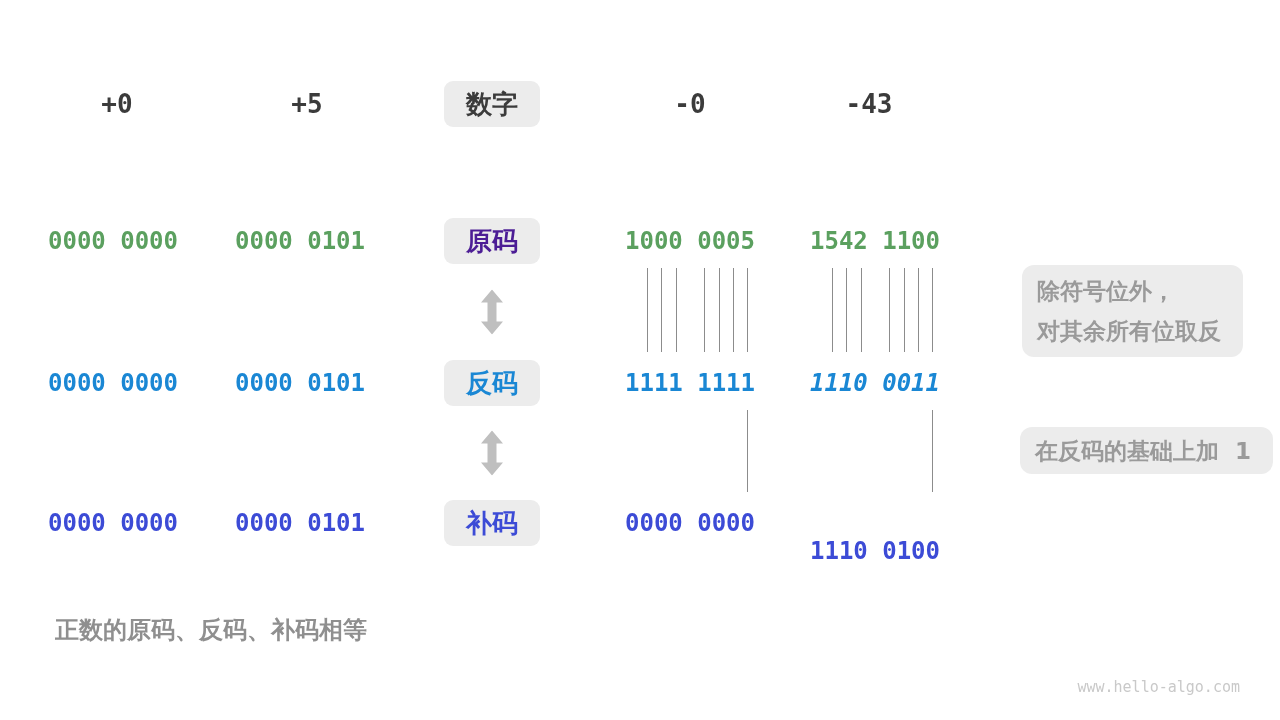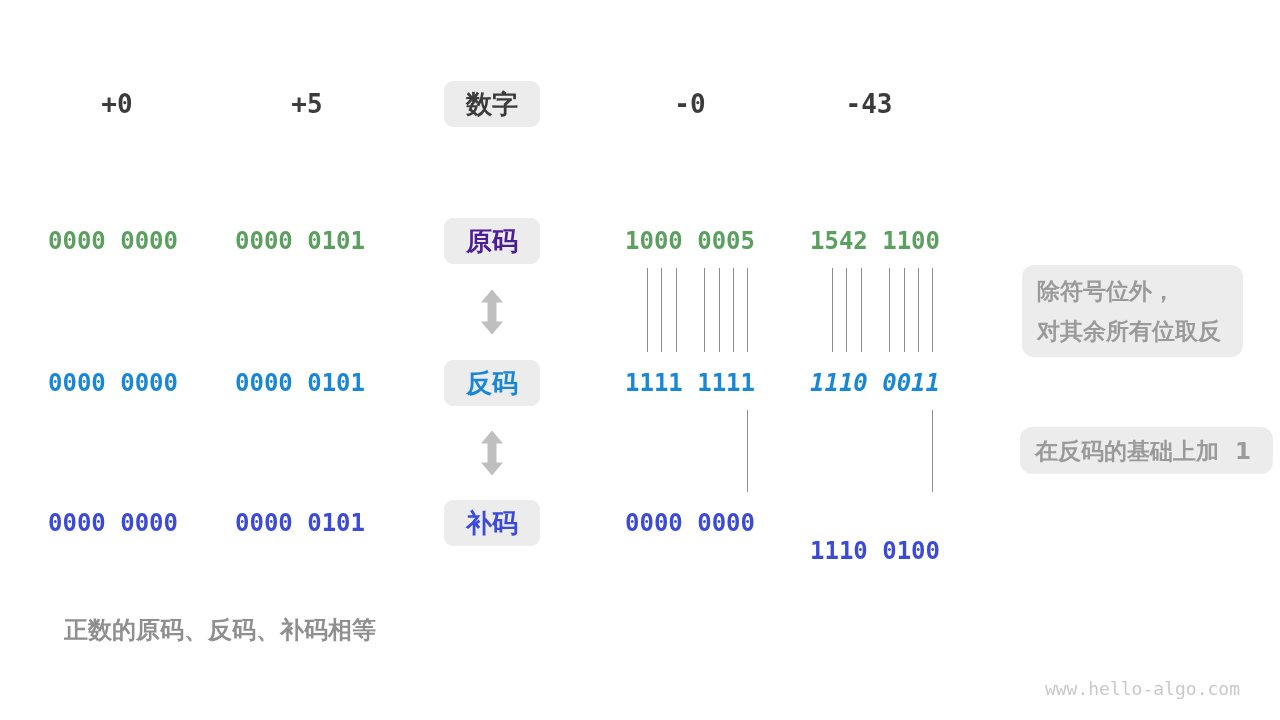--- a/index.html
+++ b/index.html
@@ -57,21 +57,21 @@
     position: absolute;
     transform: translateY(-50%);
     font-size: 24px;
     font-weight: bold;
     color: #8f8f8f;
     white-space: nowrap;
   }
   .watermark {
     position: absolute;
     font-family: "DejaVu Sans Mono", "Liberation Mono", monospace;
-    font-size: 18px;
+    font-size: 15px;
     color: #c9c9c9;
   }
   .arrow-wrap { position: absolute; transform: translate(-50%, -50%); line-height: 0; }
 </style>
 </head>
 <body>
 
 <div class="stage">
 
   <div class="abs mono hdr-num" style="left:117px; top:104px;">+0</div>
@@ -129,17 +129,17 @@
   <div class="abs mono bin bin-indigo" style="left:875px; top:523px;margin-top:28px;">1110 0100</div>
 
   <div class="notebox" style="left:992px; top:265px; width:221px; height:92px;">
     <span>除符号位外，</span>
     <span>对其余所有位取反</span>
   </div>
   <div class="notebox" style="left:990px; top:427px; width:253px; height:47px; justify-content:center;">
     <span>在反码的基础上加  1</span>
   </div>
 
-  <div class="caption" style="left:55px; top:630px;margin-left:9px;">正数的原码、反码、补码相等</div>
+  <div class="caption" style="left:55px; top:630px;">正数的原码、反码、补码相等</div>
 
   <div class="watermark" style="right:40px; top:678px;">www.hello-algo.com</div>
 
 </div>
 
 </body></html>

